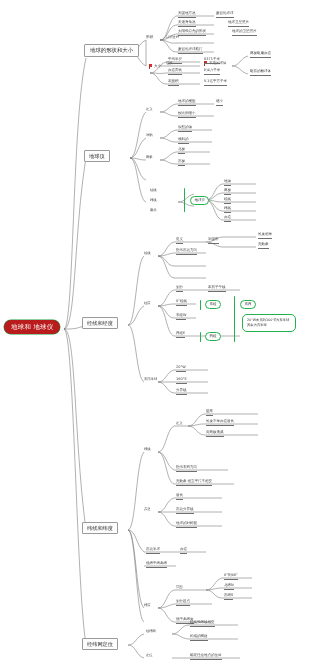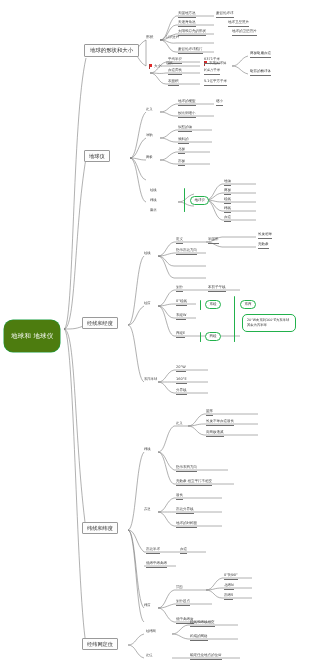--- a/index.html
+++ b/index.html
@@ -4,22 +4,22 @@
 <style>
   html,body{margin:0;padding:0;background:#ffffff;}
   body{width:300px;height:672px;position:relative;overflow:hidden;
        font-family:"DejaVu Sans","Liberation Sans",sans-serif;}
   #canvas{position:absolute;left:0;top:0;width:300px;height:672px;}
   svg.wires{position:absolute;left:0;top:0;width:300px;height:672px;pointer-events:none;}
 
   .node{position:absolute;white-space:nowrap;line-height:1;}
 
   
-  .root{background:#4d7c0f;color:#ffffff;border-radius:9px;
-        font-size:6.4px;padding:13px 7px;letter-spacing:.3px;
+  .root{background:#b91c1c;color:#ffffff;border-radius:9px;
+        font-size:6.4px;padding:4px 7px;letter-spacing:.3px;
         box-shadow:0 0 0 .5px #1a9e42;}
 
   
   .l1{background:#fdfdfd;border:.6px solid #9a9a9a;border-radius:1px;
       color:#2a2a2a;font-size:5.2px;padding:2.6px 4px;}
 
   
   .l1.wide{font-size:5.4px;padding:3px 5px;}
 
   

